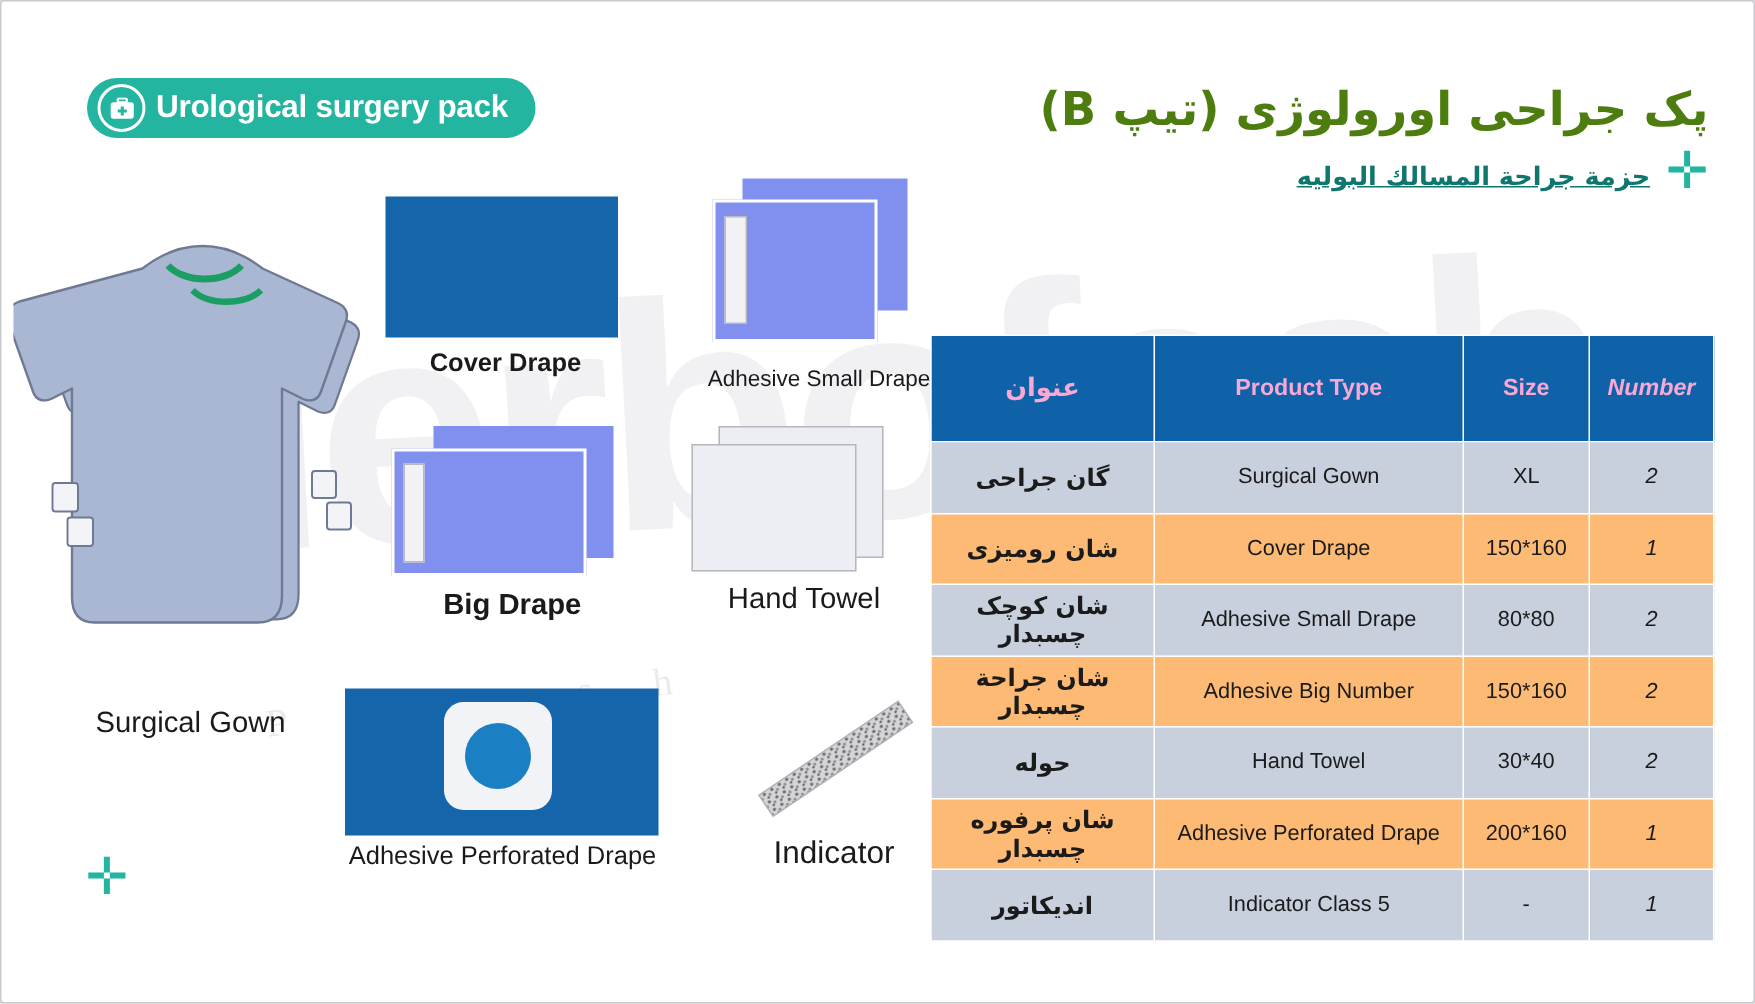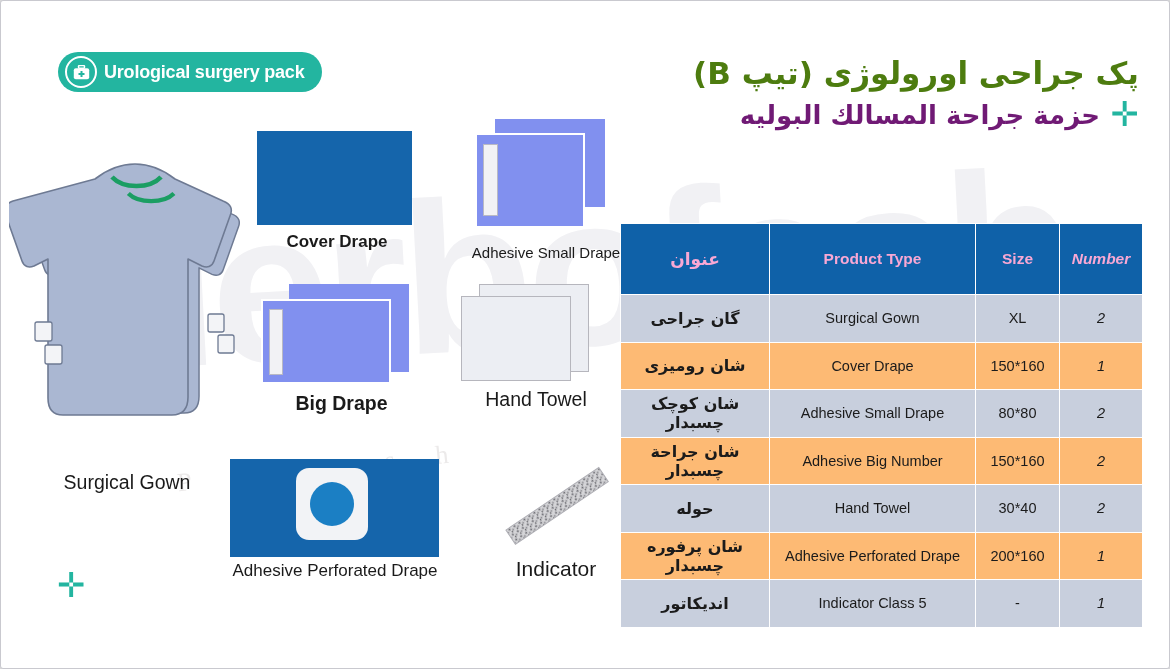--- a/index.html
+++ b/index.html
@@ -37,34 +37,34 @@
     position:absolute;left:57px;top:51px;height:40px;
     display:flex;align-items:center;gap:7px;
     background:#23b5a0;border-radius:22px;padding:0 18px 0 7px;
   }
   #badge .kit-circle{
     width:28px;height:28px;border-radius:50%;
     border:2.2px solid #ffffff;display:flex;align-items:center;justify-content:center;
     flex:0 0 auto;
   }
   #badge .badge-text{
-    color:#ffffff;font-size:18px;font-weight:bold;white-space:nowrap;
+    color:#ffffff;font-size:21px;font-weight:bold;white-space:nowrap;
     letter-spacing:-.2px;
     text-align:right;
   }
 
   
   #title-block{position:absolute;right:30px;top:52px;text-align:right;direction:rtl;}
   #title-fa{
     font-size:31px;font-weight:bold;color:#4d7c0f;line-height:1.32;
     font-family:"DejaVu Sans","Liberation Sans",sans-serif;white-space:nowrap;
   }
   #title-ar{
-    font-size:26px;font-weight:bold;color:#701a75;line-height:1.35;
-    font-family:"DejaVu Sans","Liberation Sans",sans-serif;white-space:nowrap;
+    font-size:17px;font-weight:bold;color:#0f766e;line-height:1.35;
+    font-family:"DejaVu Sans","Liberation Sans",sans-serif;white-space:nowrap;text-decoration:underline;
   }
   .plus-mark{color:#23b5a0;font-weight:bold;display:inline-block;}
   #title-plus{font-size:34px;margin-left:6px;vertical-align:-2px;}
   #corner-plus{position:absolute;left:56px;top:567px;font-size:34px;color:#23b5a0;font-weight:bold;line-height:1;}
 
   
   .fig{position:absolute;}
   .cap{
     position:absolute;width:100%;text-align:center;
     color:#1a1a1a;font-family:"Liberation Sans",sans-serif;

